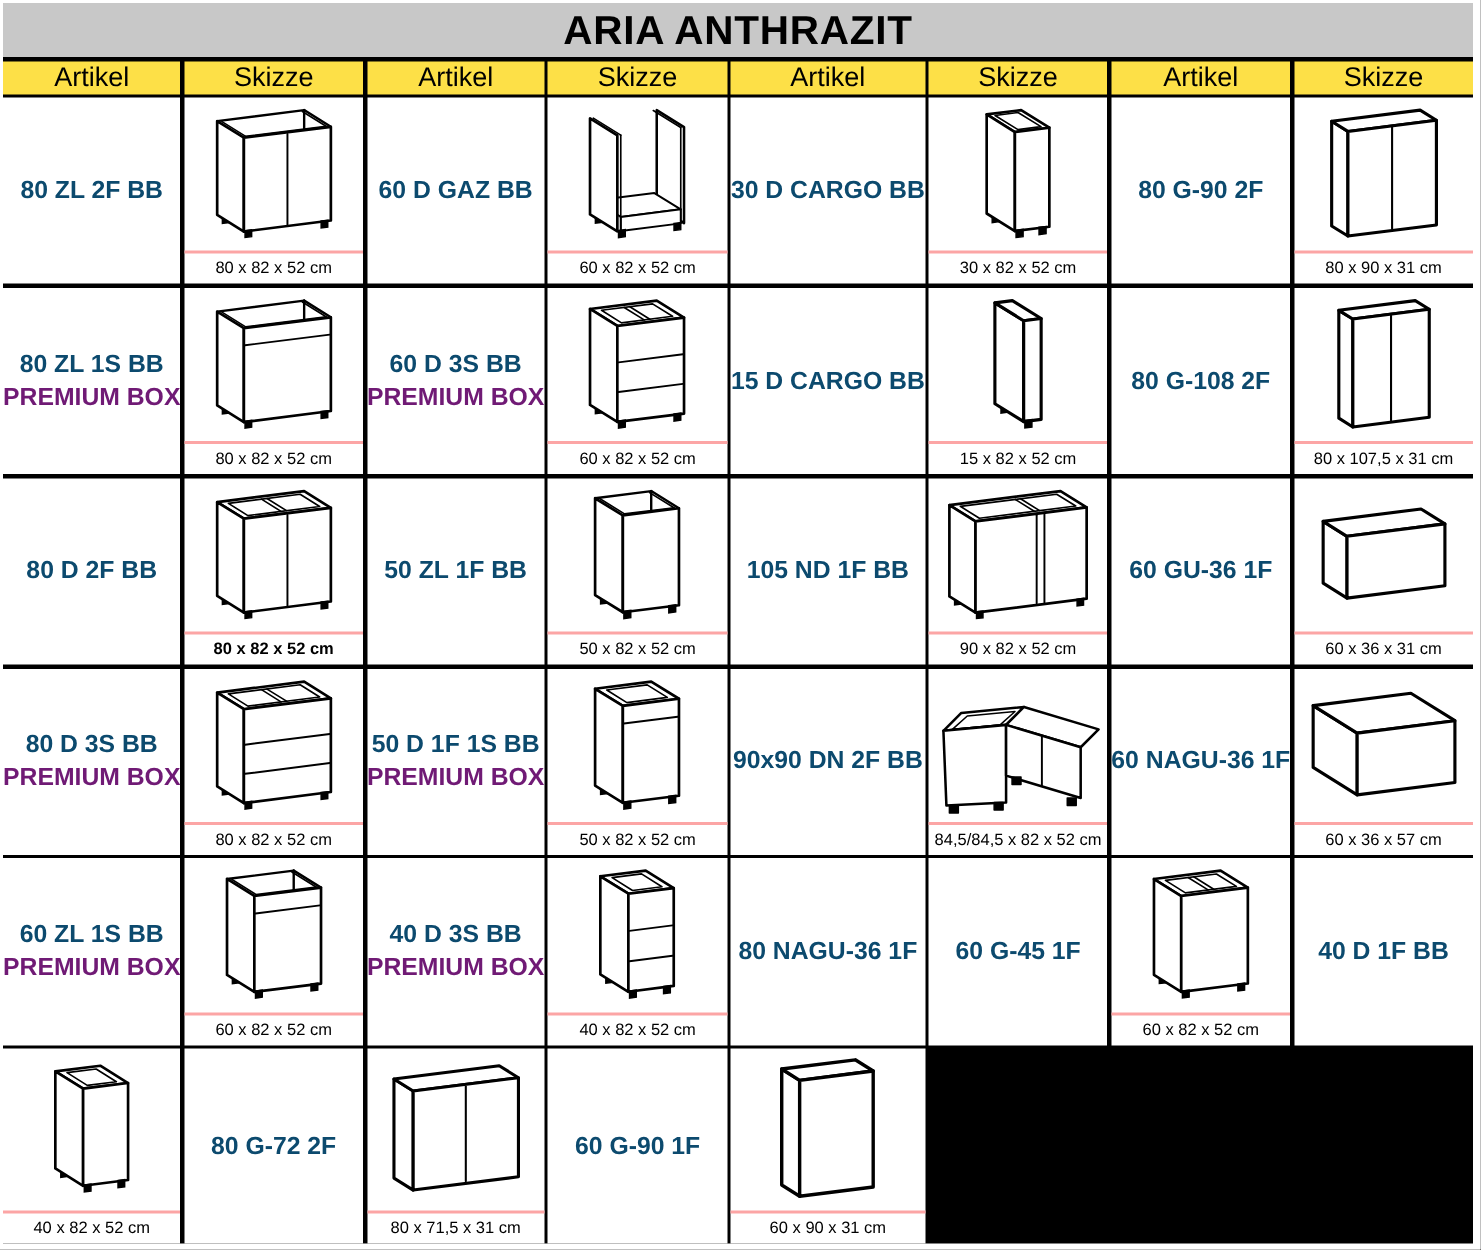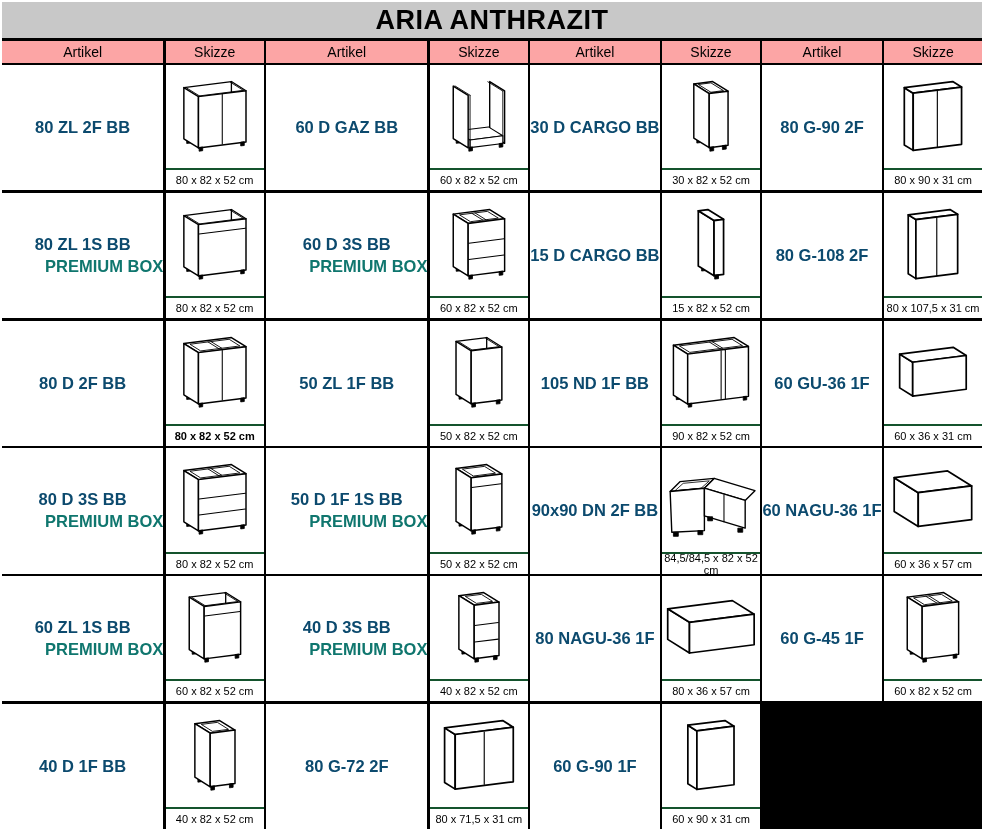--- a/index.html
+++ b/index.html
@@ -4,32 +4,32 @@
 <style>
   html,body{margin:0;padding:0;background:#ffffff;width:987px;height:833px;overflow:hidden;
     font-family:"Liberation Sans",sans-serif;}
   #sheet{position:absolute;left:2px;top:2px;width:980px;height:827px;background:#000;
     padding:0;box-sizing:border-box;display:grid;
     grid-template-columns:repeat(4,1fr 1.02fr);
     grid-template-rows:36px 22px repeat(6,1fr);
     gap:2.5px;}
   .title{grid-column:1/-1;background:#c8c8c8;display:flex;align-items:center;justify-content:center;
     font-size:27px;font-weight:bold;color:#000;letter-spacing:0.5px;}
-  .hcell{background:#fca5a5;display:flex;align-items:center;justify-content:center;
-    font-size:14px;color:#000;}
+  .hcell{background:#fde047;display:flex;align-items:center;justify-content:center;
+    font-size:18px;color:#000;}
   .art{background:#fff;display:flex;flex-direction:column;align-items:center;justify-content:center;
     gap:3px;text-align:center;}
   .code{font-size:16.5px;font-weight:bold;color:#0c4a6e;white-space:nowrap;}
-  .prem{font-size:16.5px;font-weight:bold;color:#0f766e;white-space:nowrap;margin-left:43px;}
+  .prem{font-size:16.5px;font-weight:bold;color:#701a75;white-space:nowrap;}
   .prem:empty{display:none;}
   .skz{background:#fff;display:flex;flex-direction:column;}
   .sk-draw{flex:1;display:flex;align-items:center;justify-content:center;overflow:hidden;}
   .sk-draw svg{width:100%;height:100%;display:block;}
-  .sk-dims{height:20px;border-top:2px solid #14532d;display:flex;align-items:center;justify-content:center;
-    font-size:11px;color:#000;text-align:center;}
+  .sk-dims{height:20px;border-top:2px solid #fca5a5;display:flex;align-items:center;justify-content:center;
+    font-size:11px;color:#000;}
   .sk-dims.bold{font-weight:bold;}
 </style>
 </head>
 <body>
 
 <div id="sheet">
   <div class="title">ARIA ANTHRAZIT</div>
 
   <div class="hcell">Artikel</div>
   <div class="hcell">Skizze</div>
@@ -412,30 +412,20 @@
           <polygon points="77.8,84.7 82.3,84.1 82.3,88.9 77.8,89.5" fill="#000" stroke="#000" stroke-width="1"></polygon>
         </svg>
       </div>
     <div class="sk-dims">40 x 82 x 52 cm</div>
   </div>
 
   <div class="art">
     <div class="code">80 NAGU-36 1F</div>
 
   </div>
-  <div class="skz">
-    <div class="sk-draw">
-        <svg viewBox="0 0 120 100" preserveAspectRatio="xMidYMid meet">
-          <polygon points="33.7,81.1 33.7,43.5 7.0,26.9 7.0,64.4" fill="#fff" stroke="#000" stroke-width="2.1" stroke-linejoin="round"></polygon>
-          <polygon points="33.7,43.5 113.0,33.5 86.3,16.9 7.0,26.9" fill="#fff" stroke="#000" stroke-width="2.1" stroke-linejoin="round"></polygon>
-          <polygon points="33.7,81.1 113.0,71.0 113.0,33.5 33.7,43.5" fill="#fff" stroke="#000" stroke-width="2.1" stroke-linejoin="round"></polygon>
-        </svg>
-      </div>
-    <div class="sk-dims">80 x 36 x 57 cm</div>
-  </div>
 
   <div class="art">
     <div class="code">60 G-45 1F</div>
 
   </div>
 
   <div class="skz">
     <div class="sk-draw">
         <svg viewBox="0 0 120 100" preserveAspectRatio="xMidYMid meet">
           <polygon points="32.1,78.0 36.6,77.5 36.6,82.2 32.1,82.7" fill="#000" stroke="#000" stroke-width="1"></polygon>

